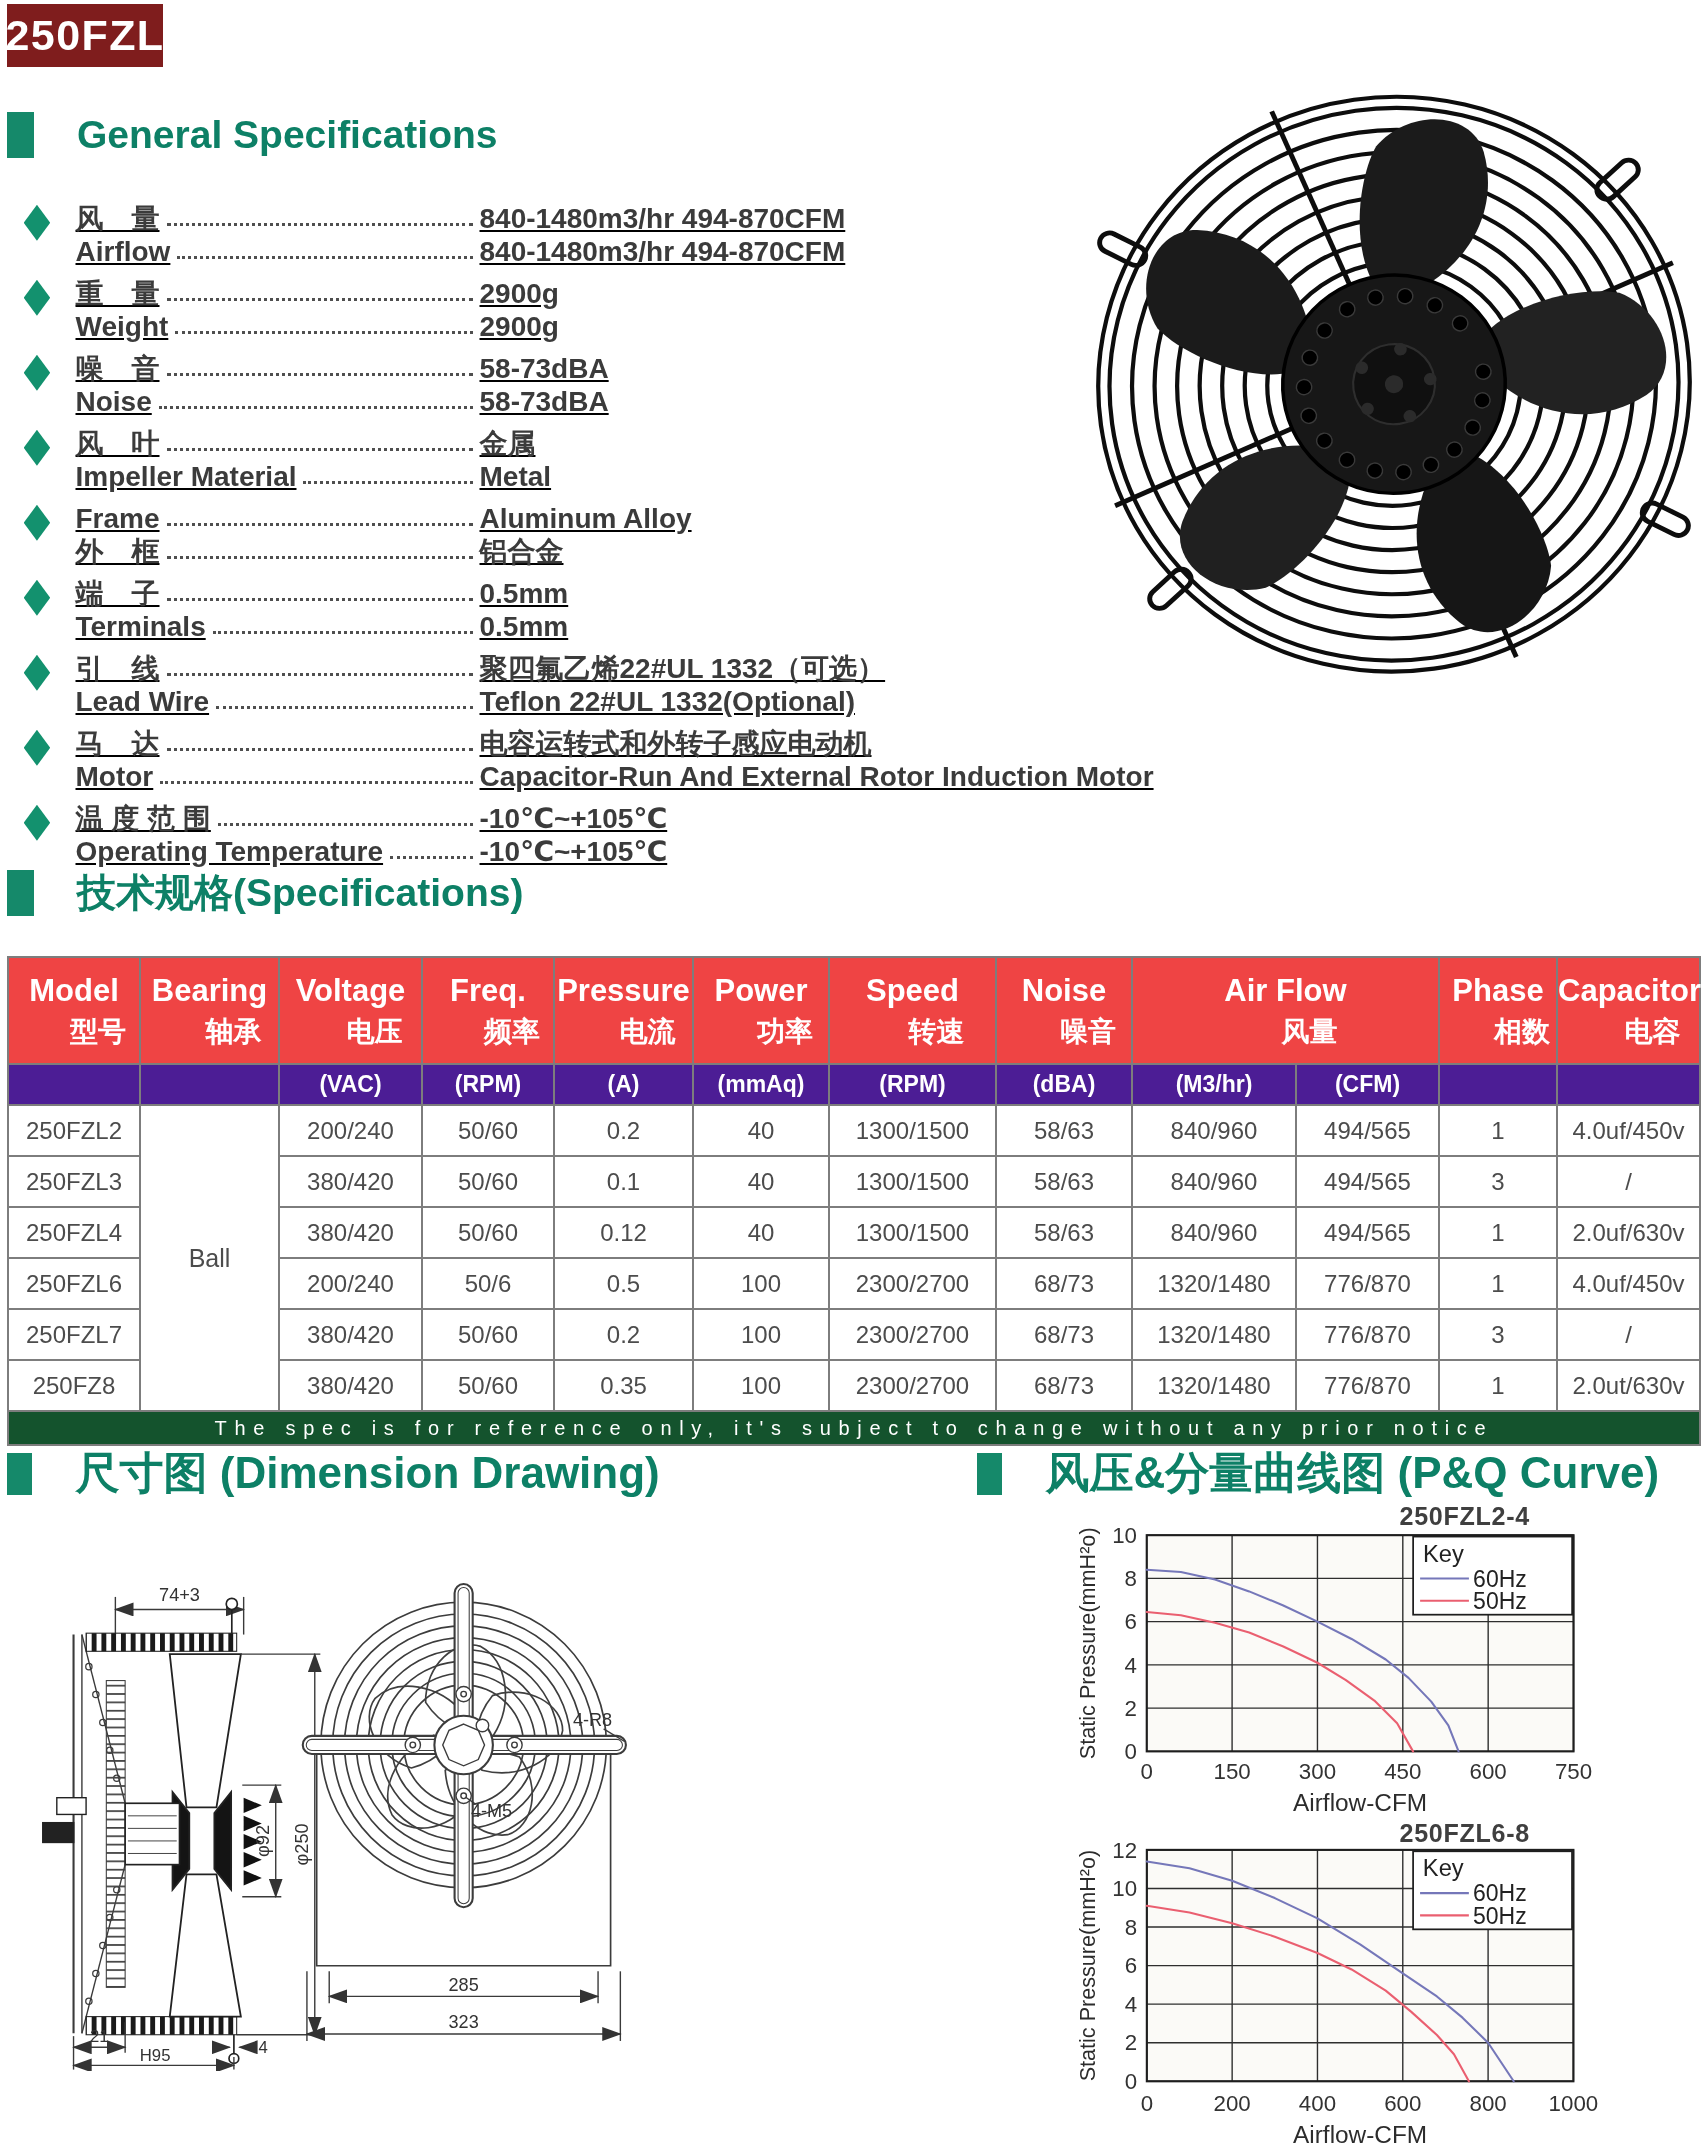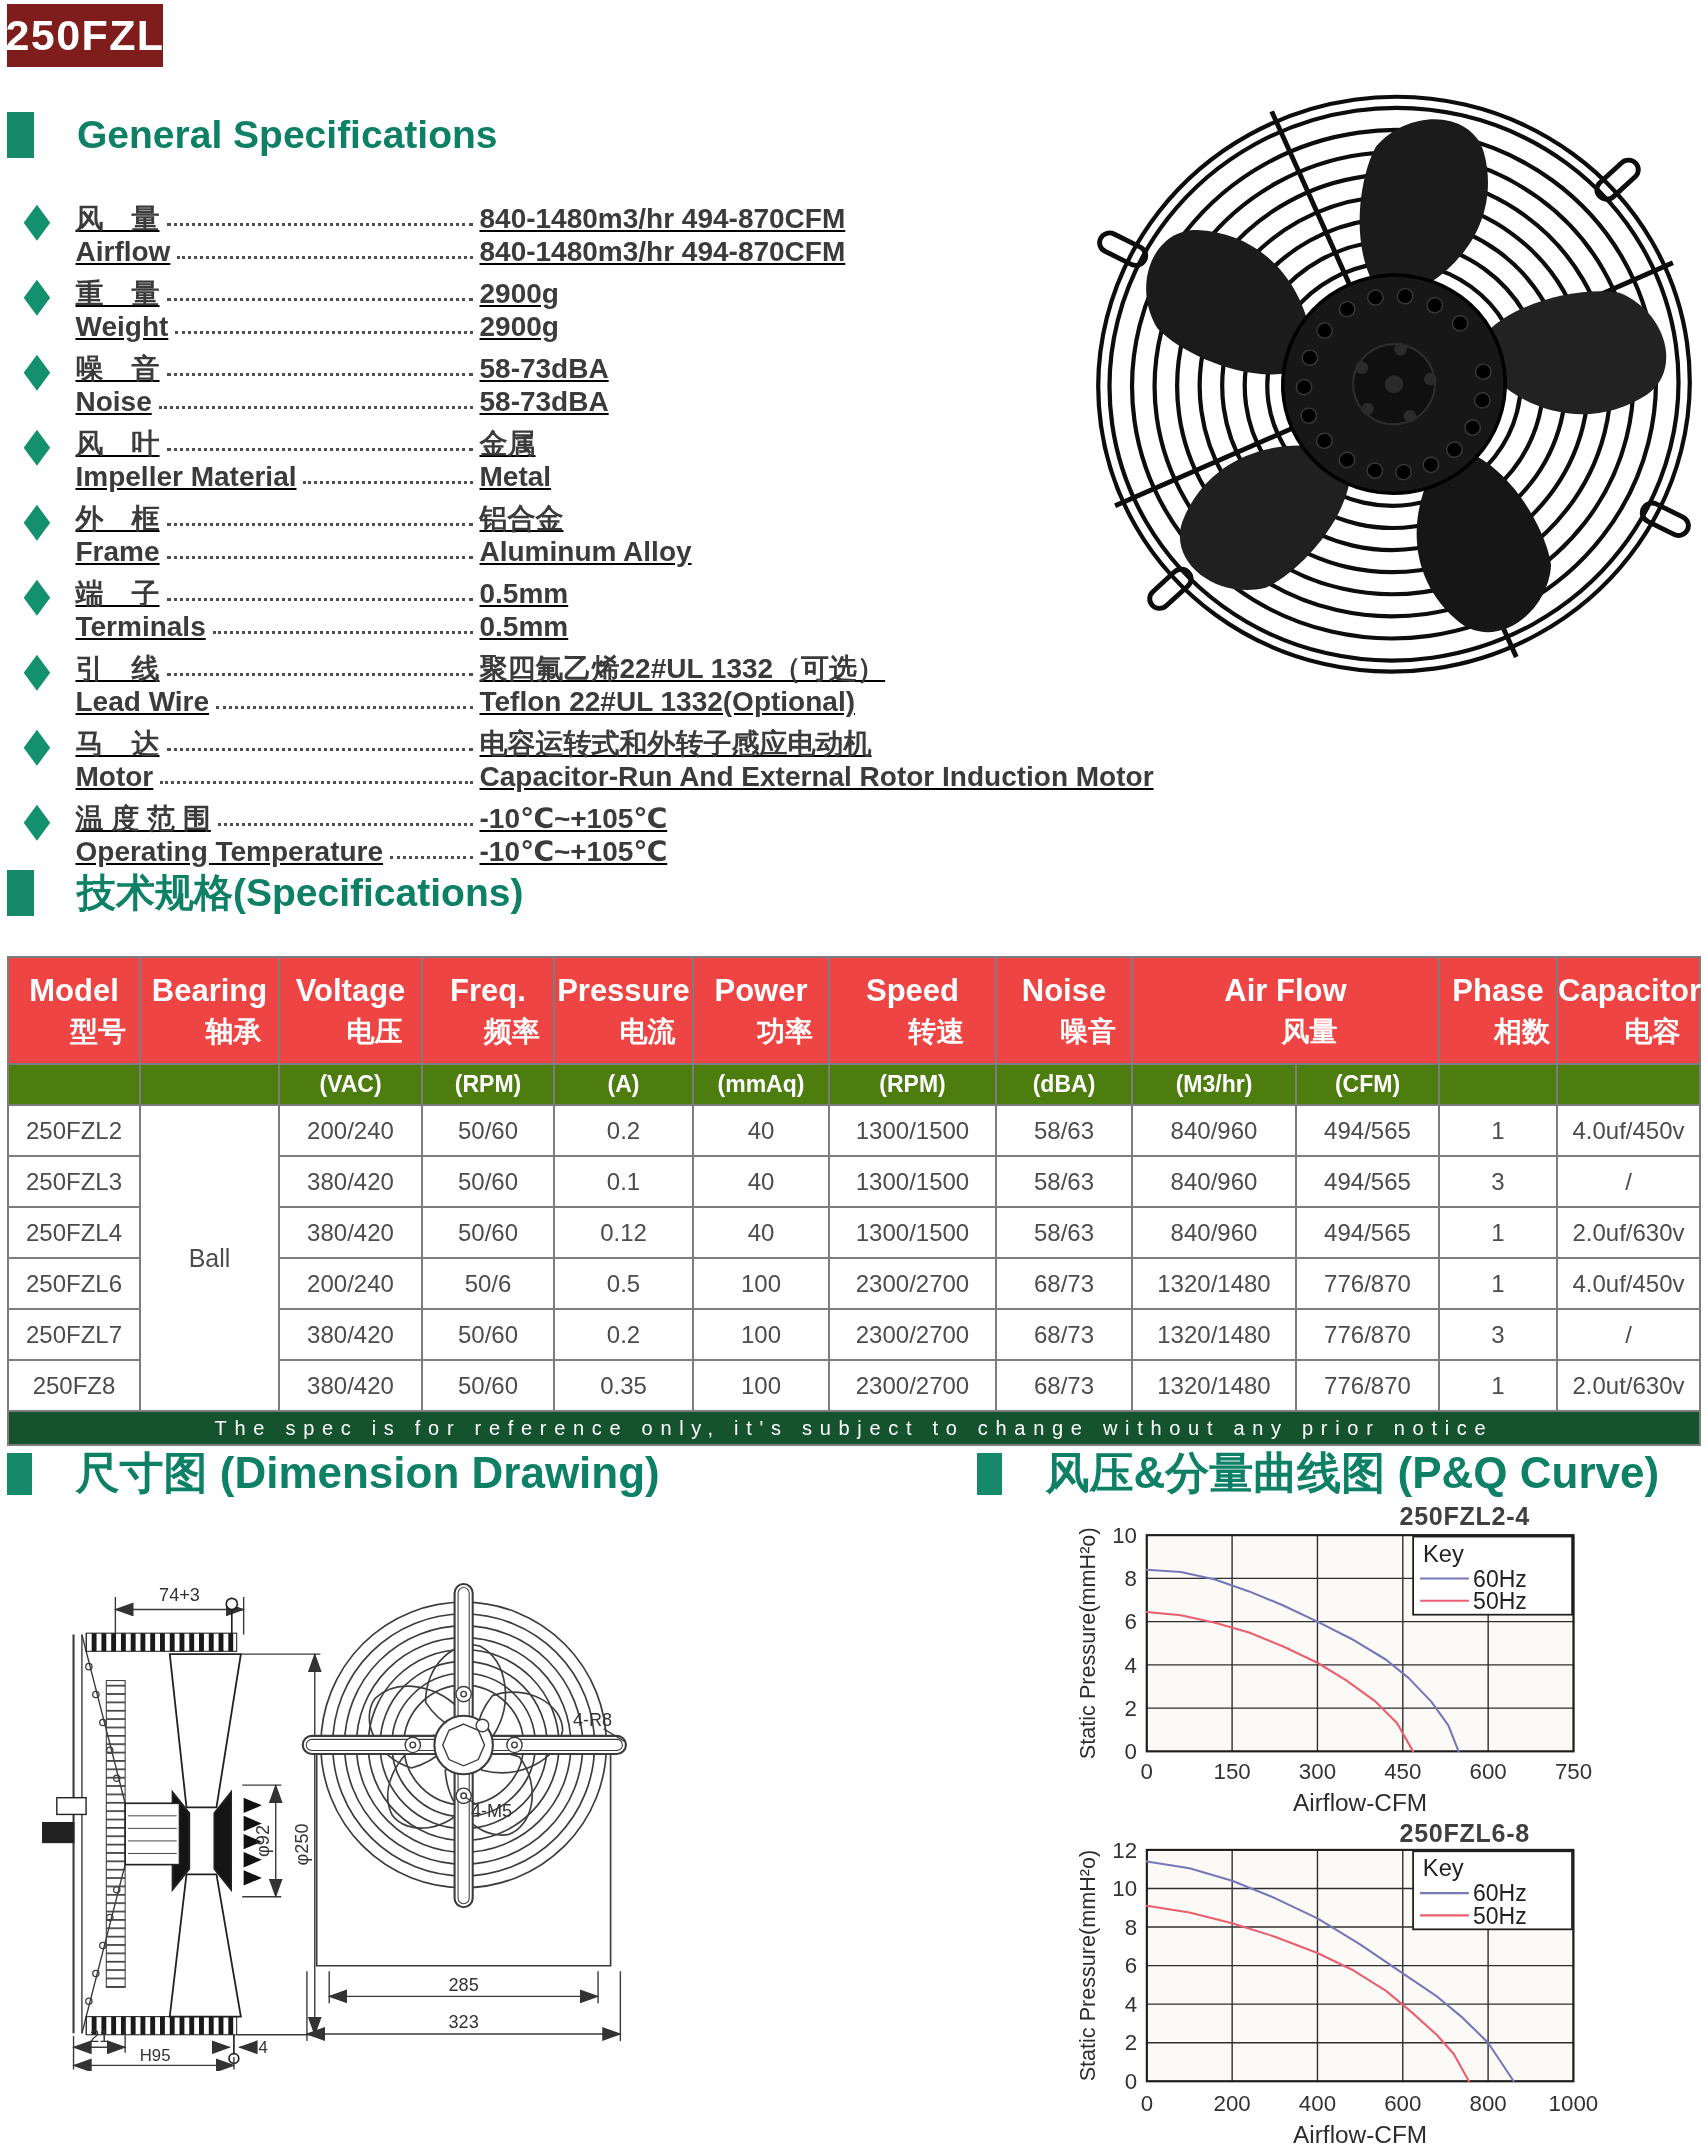--- a/index.html
+++ b/index.html
@@ -34,21 +34,21 @@
   
   .photo{position:absolute;left:1084px;top:70px;width:620px;height:620px;}
 
   
   .spec-table{position:absolute;left:7px;top:956px;width:1694px;border-collapse:collapse;
               table-layout:fixed;}
   .spec-table th,.spec-table td{border:2.8px solid #7d7d7d;padding:0;}
   .spec-table thead tr.main th{background:#ef4444;color:#fff;height:105px;vertical-align:middle;text-align:center;}
   .h-en{font-size:31px;font-weight:bold;line-height:36px;}
   .h-zh{font-size:28px;font-weight:bold;line-height:33px;margin-top:5.6px;padding-left:48px;}
-  .spec-table thead tr.unit td{background:#4d7c0f;color:#fff;font-size:23px;font-weight:bold;
+  .spec-table thead tr.unit td{background:#4c1d95;color:#fff;font-size:23px;font-weight:bold;
               height:39px;text-align:center;vertical-align:middle;}
   .spec-table tbody td{background:#fff;color:#4c4c4c;font-size:24px;height:49px;
               text-align:center;vertical-align:middle;}
   .spec-table tfoot td{background:#14532d;color:#fff;font-size:20px;letter-spacing:7.7px;
               height:32px;text-align:center;vertical-align:middle;white-space:nowrap;overflow:hidden;}
 
   
   .drawing{position:absolute;}
   #side-view{left:33px;top:1576px;}
   #front-view{left:293px;top:1574px;}
@@ -118,28 +118,28 @@
         </div>
       <div class="spec-line">
           <span class="lbl">Impeller Material</span>
           <span class="leader"></span>
           <span class="val">Metal</span>
         </div>
     </div>
     <div class="spec-item">
       <span class="diamond"></span>
       <div class="spec-line">
+          <span class="lbl">Frame</span>
+          <span class="leader"></span>
+          <span class="val">Aluminum Alloy</span>
+        </div>
+      <div class="spec-line">
           <span class="lbl">外　框</span>
           <span class="leader"></span>
           <span class="val">铝合金</span>
-        </div>
-      <div class="spec-line">
-          <span class="lbl">Frame</span>
-          <span class="leader"></span>
-          <span class="val">Aluminum Alloy</span>
         </div>
     </div>
     <div class="spec-item">
       <span class="diamond"></span>
       <div class="spec-line">
           <span class="lbl">端　子</span>
           <span class="leader"></span>
           <span class="val">0.5mm</span>
         </div>
       <div class="spec-line">

